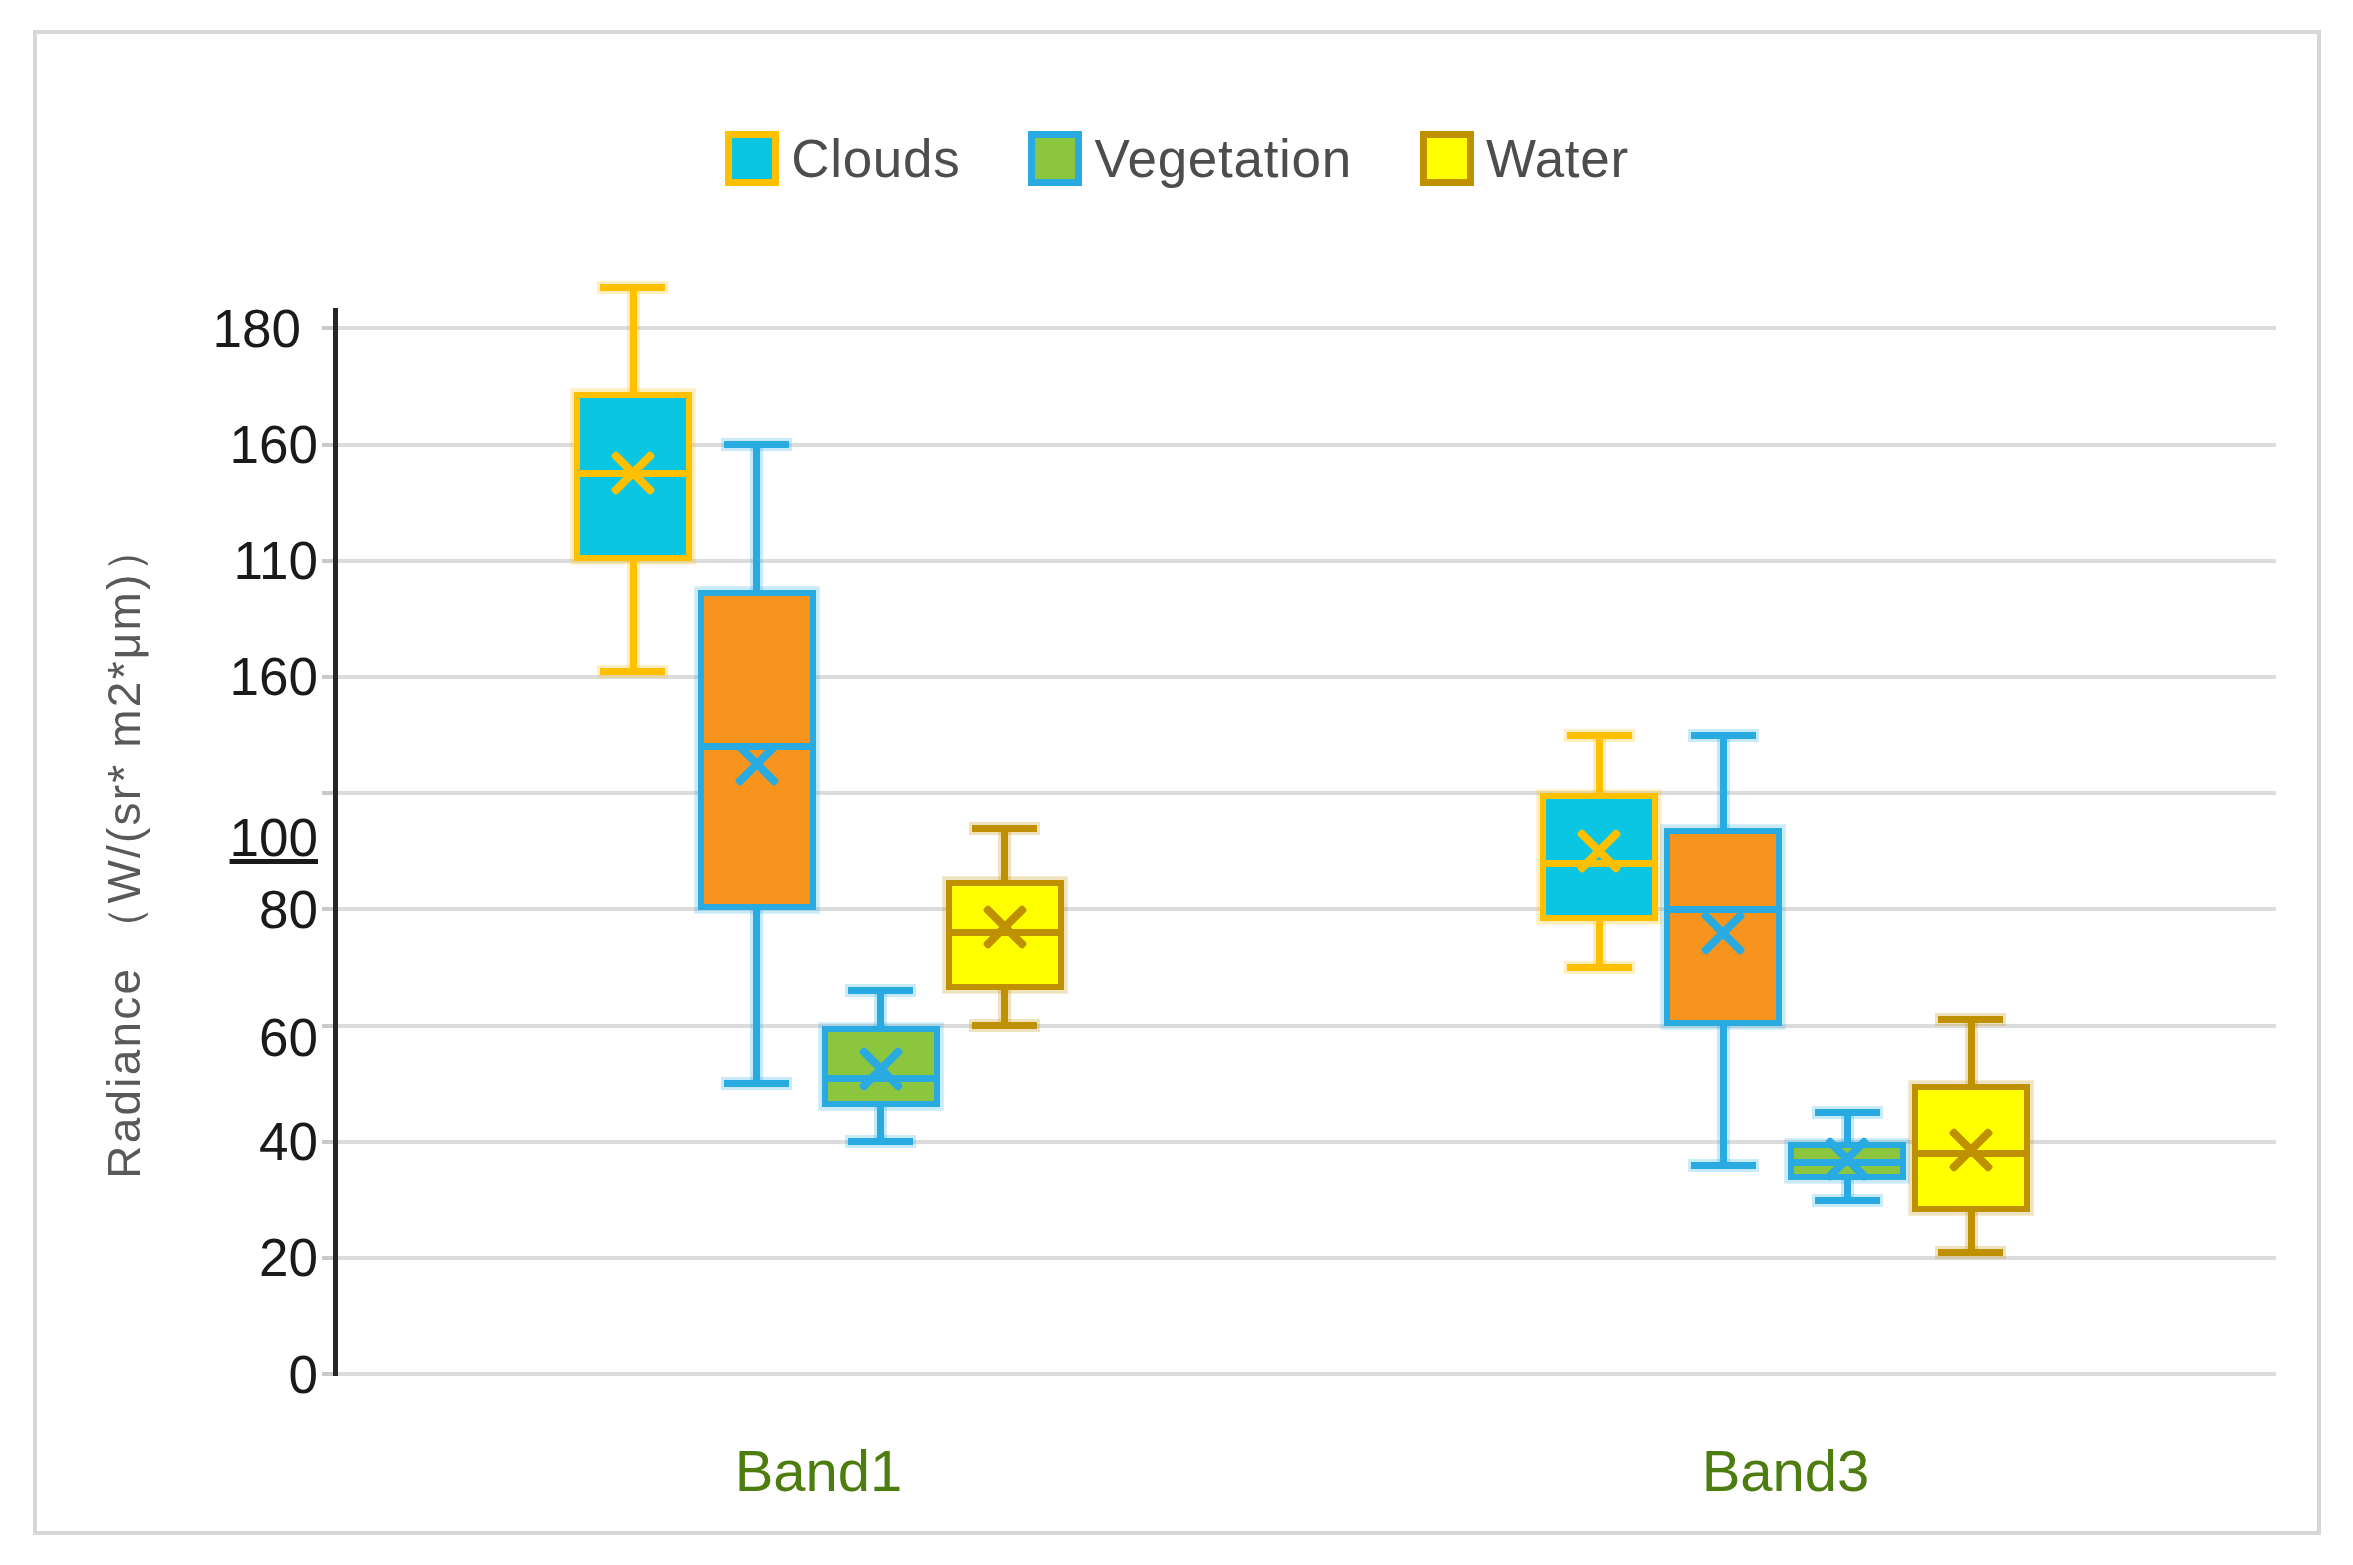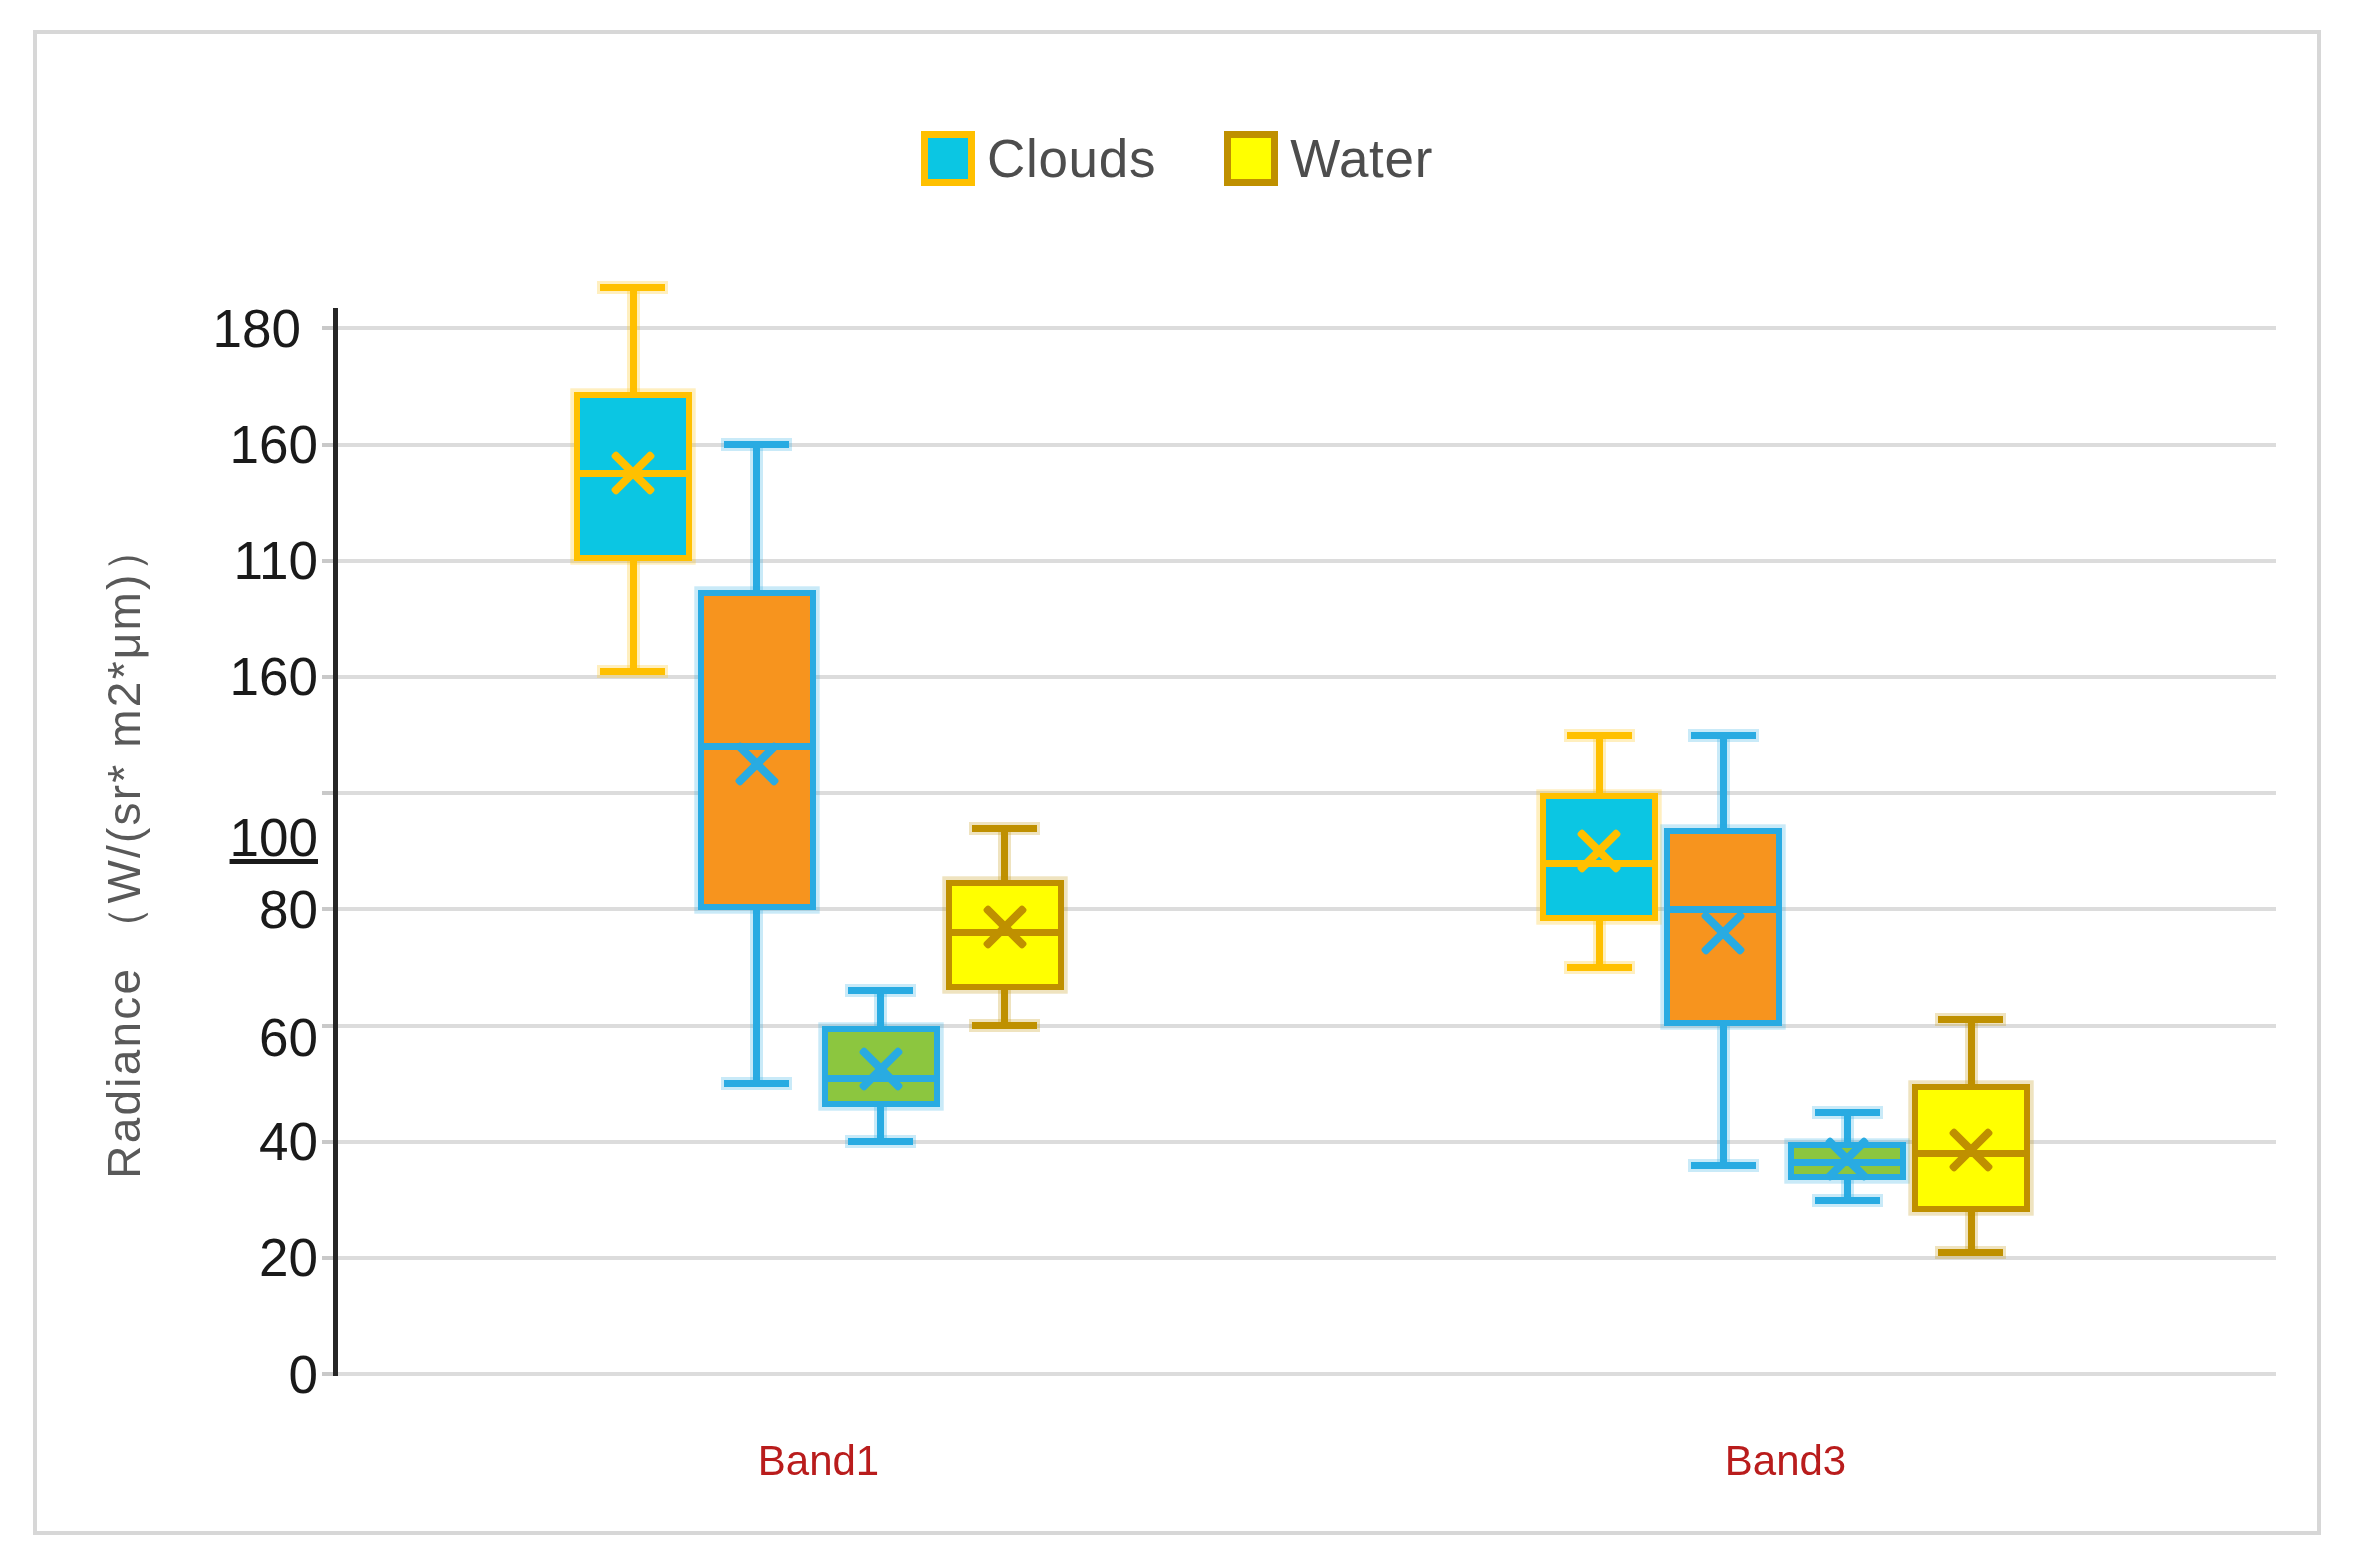--- a/index.html
+++ b/index.html
@@ -25,40 +25,44 @@
     position:absolute;width:207px;text-align:right;
     font-size:53px;line-height:53px;color:#1a1a1a;
   }
   .y-axis-title{
     position:absolute;left:-397px;top:822px;width:1040px;height:59px;
     transform:rotate(-90deg);text-align:center;
     font-size:46px;color:#595959;letter-spacing:2.2px;white-space:nowrap;
   }
   .x-axis-label{
     position:absolute;width:369px;text-align:center;
-    font-size:42px;color:#b91c1c;top:1437px;
+    font-size:58px;color:#4d7c0f;top:1437px;
   }
   .whisker-line{position:absolute;}
   .whisker-cap{position:absolute;height:6.6px;}
   .bp-box{position:absolute;box-sizing:border-box;}
   .median-line{position:absolute;height:6.6px;}
   .mean-x{position:absolute;}
   .mean-x .bar{position:absolute;left:0;width:100%;height:8px;top:50%;margin-top:-4.4px;border-radius:3px;}
   .mean-x .bar.a{transform:rotate(45deg);}
   .mean-x .bar.b{transform:rotate(-45deg);}
 </style>
 </head>
 <body>
 
 <div class="figure-border"></div>
 
 <div class="legend">
   <div class="legend-item">
     <span class="legend-swatch" style="background: rgb(11, 198, 227); border: 7.4px solid rgb(255, 192, 0);"></span>
     <span class="legend-label">Clouds</span>
+  </div>
+  <div class="legend-item">
+    <span class="legend-swatch" style="background: rgb(140, 198, 63); border: 7.4px solid rgb(41, 171, 226);"></span>
+    <span class="legend-label">Vegetation</span>
   </div>
   <div class="legend-item">
     <span class="legend-swatch" style="background: rgb(255, 255, 0); border: 7.4px solid rgb(191, 144, 0);"></span>
     <span class="legend-label">Water</span>
   </div>
 </div>
 
 <div id="plot">
     <div class="gridline" style="left: 336px; top: 1372px; width: 1940px;"></div>
     <div class="y-tick" style="left: 322px; top: 1372px;"></div>

